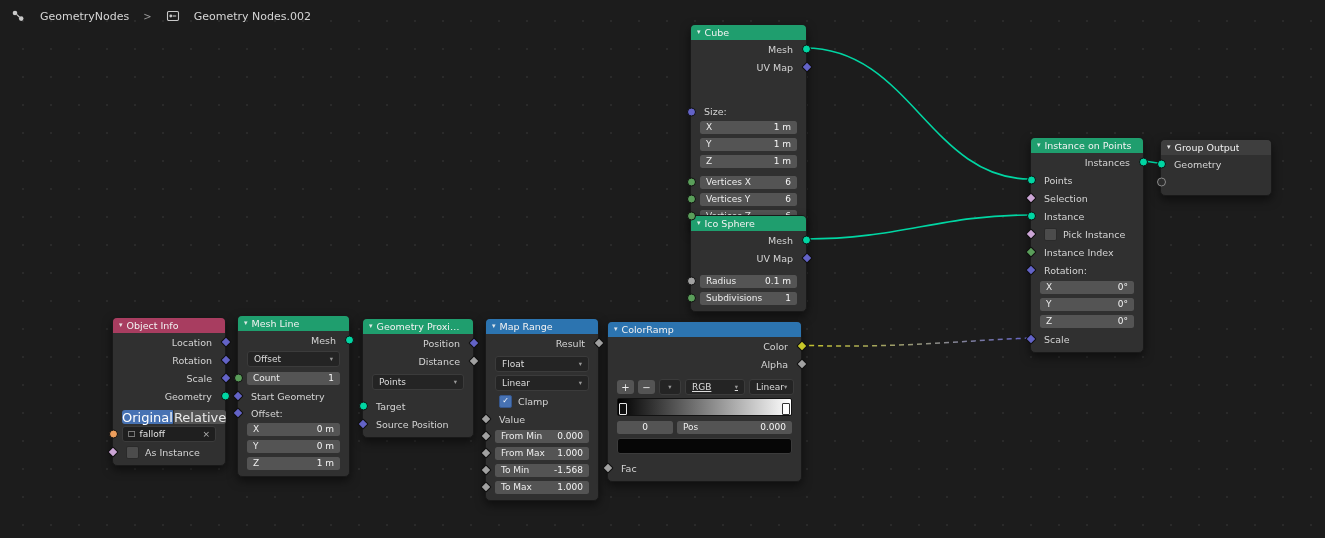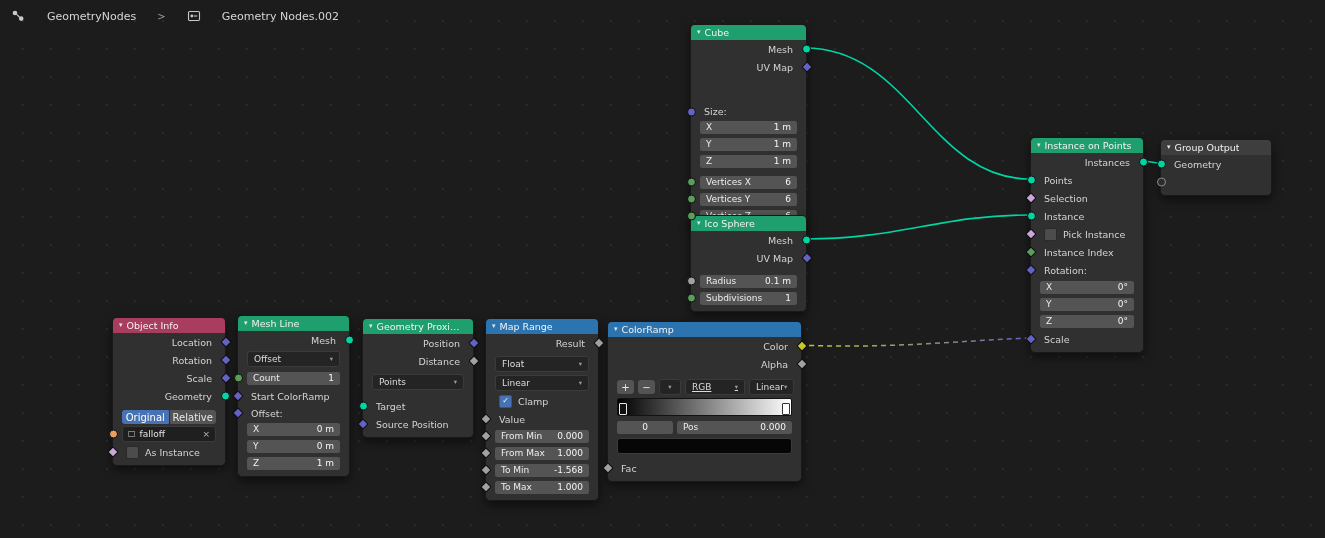--- a/index.html
+++ b/index.html
@@ -4,21 +4,21 @@
 <style>
   html,body{margin:0;padding:0;background:#1c1c1c;}
   body{width:1325px;height:538px;overflow:hidden;font-family:"DejaVu Sans",sans-serif;}
   .canvas{position:relative;width:1325px;height:538px;
     background-color:#1c1c1c;
     background-image:radial-gradient(#2a2a2a 1.1px, transparent 1.3px);
     background-size:28px 28px;background-position:9px 7px;}
   .wires{position:absolute;left:0;top:0;pointer-events:none;}
 
   
-  .crumbs{position:absolute;left:10px;top:8px;display:flex;align-items:center;gap:21px;
+  .crumbs{position:absolute;left:10px;top:8px;display:flex;align-items:center;gap:14px;
     font-size:11px;color:#d6d6d6;}
   .crumbs .sep{color:#9a9a9a;font-size:10px;}
   .icn{display:flex;align-items:center;}
 
   
   .node{position:absolute;background:#303030;border:1px solid #191919;border-radius:5px;
     box-shadow:0 4px 10px rgba(0,0,0,.5);color:#cfcfcf;padding-bottom:4px;}
   .hdr{height:15px;display:flex;align-items:center;gap:4px;padding:0 6px;
     border-radius:4px 4px 0 0;font-size:9.5px;color:#f2f2f2;white-space:nowrap;overflow:hidden;}
   .hdr .chev{font-size:7px;line-height:1;opacity:.9;}
@@ -57,21 +57,21 @@
   .c-flt{background:#a1a1a1;}
   .c-bool{background:#cca6d6;}
   .c-int{background:#5a9e5a;}
   .c-obj{background:#ed9e5c;}
   .c-col{background:#c7c729;}
   .sock.virtual{background:#2c2c2c;border-color:#8a8a8a;}
 
   
   .seg{display:flex;flex:1;gap:1px;}
   .seg .btn{flex:1;height:14px;display:flex;align-items:center;justify-content:center;
-    font-size:10px;background:#545454;color:#e9e9e9;border-radius:1px;}
+    font-size:13px;background:#545454;color:#e9e9e9;border-radius:1px;}
   .seg .btn:first-child{border-top-left-radius:3px;border-bottom-left-radius:3px;}
   .seg .btn:last-child{border-top-right-radius:3px;border-bottom-right-radius:3px;}
   .seg .btn.active{background:#4772b3;color:#ffffff;}
 
   .objfield{flex:1;height:14px;background:#1f1f1f;border:1px solid #3b3b3b;border-radius:3px;
     display:flex;align-items:center;gap:4px;padding:0 5px;font-size:9px;color:#e2e2e2;}
   .objfield .oicon{font-size:8px;color:#c9c9c9;line-height:1;}
   .objfield .name{flex:1;}
   .objfield .x{color:#b5b5b5;font-size:9px;line-height:1;}
 
@@ -352,21 +352,21 @@
     <div class="sp2"></div>
     <div class="frow">
         <span class="sock l c-int"></span>
       <div class="field">
       <span>Count</span>
       <span class="v">1</span>
         </div>
       </div>
     <div class="row">
       <span class="sock l dia c-vec"></span>
-      <span class="lbl">Start ColorRamp</span>
+      <span class="lbl">Start Geometry</span>
     </div>
     <div class="row" style="height:16px;">
       <span class="sock l dia c-vec"></span>
       <span class="lbl">Offset:</span>
     </div>
     <div class="frow">
         <div class="field">
       <span>X</span>
       <span class="v">0 m</span>
         </div>

